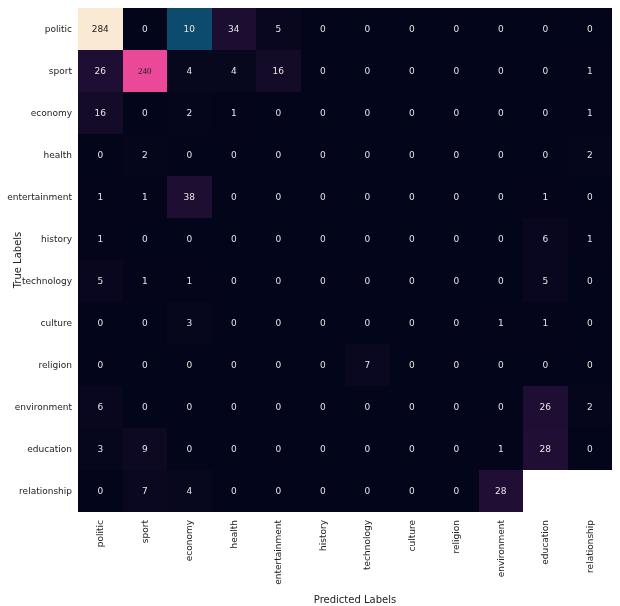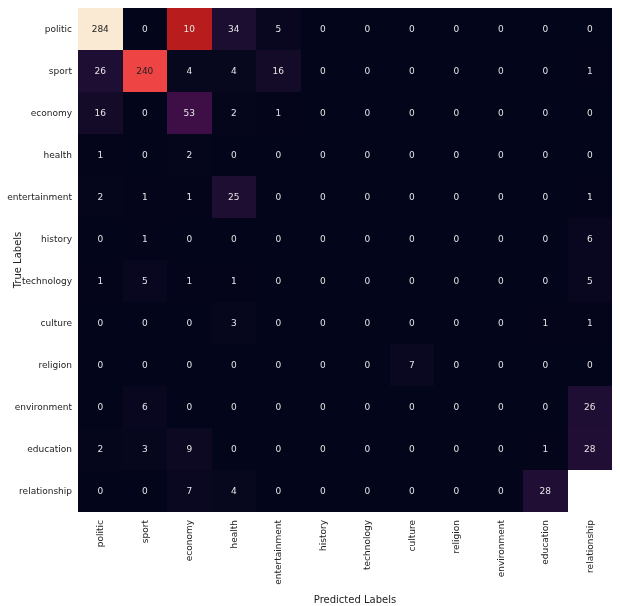--- a/index.html
+++ b/index.html
@@ -66,70 +66,69 @@
   }
 </style>
 </head>
 <body>
 <div class="frame">
 
   <div class="plot-area">
     <div class="grid" id="grid">
         <div class="cell dark-text" style="background: rgb(250, 234, 212);">284</div>
         <div class="cell" style="background: rgb(3, 5, 26);">0</div>
-        <div class="cell" style="background: #b91c1c;">10</div>
+        <div class="cell" style="background: #0c4a6e;">10</div>
         <div class="cell" style="background: rgb(27, 14, 48);">34</div>
         <div class="cell" style="background: rgb(8, 7, 31);">5</div>
         <div class="cell" style="background: rgb(3, 5, 26);">0</div>
         <div class="cell" style="background: rgb(3, 5, 26);">0</div>
         <div class="cell" style="background: rgb(3, 5, 26);">0</div>
         <div class="cell" style="background: rgb(3, 5, 26);">0</div>
         <div class="cell" style="background: rgb(3, 5, 26);">0</div>
         <div class="cell" style="background: rgb(3, 5, 26);">0</div>
         <div class="cell" style="background: rgb(3, 5, 26);">0</div>
         <div class="cell" style="background: rgb(31, 14, 51);">26</div>
-        <div class="cell dark-text" style="background: #ef4444;">240</div>
+        <div class="cell dark-text" style="background: #ec4899; font-family: Liberation Serif, serif;">240</div>
         <div class="cell" style="background: rgb(7, 7, 30);">4</div>
         <div class="cell" style="background: rgb(7, 7, 30);">4</div>
         <div class="cell" style="background: rgb(20, 11, 41);">16</div>
         <div class="cell" style="background: rgb(3, 5, 26);">0</div>
         <div class="cell" style="background: rgb(3, 5, 26);">0</div>
         <div class="cell" style="background: rgb(3, 5, 26);">0</div>
         <div class="cell" style="background: rgb(3, 5, 26);">0</div>
         <div class="cell" style="background: rgb(3, 5, 26);">0</div>
         <div class="cell" style="background: rgb(3, 5, 26);">0</div>
         <div class="cell" style="background: rgb(4, 5, 27);">1</div>
         <div class="cell" style="background: rgb(20, 11, 41);">16</div>
         <div class="cell" style="background: rgb(3, 5, 26);">0</div>
-        <div class="cell" style="background: rgb(62, 15, 71);">53</div>
-        <div class="cell" style="background: rgb(5, 6, 28);">2</div>
-        <div class="cell" style="background: rgb(4, 5, 27);">1</div>
-        <div class="cell" style="background: rgb(3, 5, 26);">0</div>
-        <div class="cell" style="background: rgb(3, 5, 26);">0</div>
-        <div class="cell" style="background: rgb(3, 5, 26);">0</div>
-        <div class="cell" style="background: rgb(3, 5, 26);">0</div>
-        <div class="cell" style="background: rgb(3, 5, 26);">0</div>
-        <div class="cell" style="background: rgb(3, 5, 26);">0</div>
-        <div class="cell" style="background: rgb(3, 5, 26);">0</div>
-        <div class="cell" style="background: rgb(4, 5, 27);">1</div>
-        <div class="cell" style="background: rgb(3, 5, 26);">0</div>
-        <div class="cell" style="background: rgb(5, 6, 28);">2</div>
-        <div class="cell" style="background: rgb(3, 5, 26);">0</div>
-        <div class="cell" style="background: rgb(3, 5, 26);">0</div>
-        <div class="cell" style="background: rgb(3, 5, 26);">0</div>
-        <div class="cell" style="background: rgb(3, 5, 26);">0</div>
-        <div class="cell" style="background: rgb(3, 5, 26);">0</div>
-        <div class="cell" style="background: rgb(3, 5, 26);">0</div>
-        <div class="cell" style="background: rgb(3, 5, 26);">0</div>
-        <div class="cell" style="background: rgb(3, 5, 26);">0</div>
-        <div class="cell" style="background: rgb(3, 5, 26);">0</div>
-        <div class="cell" style="background: rgb(5, 6, 28);">2</div>
-        <div class="cell" style="background: rgb(4, 5, 27);">1</div>
-        <div class="cell" style="background: rgb(4, 5, 27);">1</div>
-        <div class="cell" style="background: rgb(29, 14, 50);">25</div>
+        <div class="cell" style="background: rgb(5, 6, 28);">2</div>
+        <div class="cell" style="background: rgb(4, 5, 27);">1</div>
+        <div class="cell" style="background: rgb(3, 5, 26);">0</div>
+        <div class="cell" style="background: rgb(3, 5, 26);">0</div>
+        <div class="cell" style="background: rgb(3, 5, 26);">0</div>
+        <div class="cell" style="background: rgb(3, 5, 26);">0</div>
+        <div class="cell" style="background: rgb(3, 5, 26);">0</div>
+        <div class="cell" style="background: rgb(3, 5, 26);">0</div>
+        <div class="cell" style="background: rgb(3, 5, 26);">0</div>
+        <div class="cell" style="background: rgb(4, 5, 27);">1</div>
+        <div class="cell" style="background: rgb(3, 5, 26);">0</div>
+        <div class="cell" style="background: rgb(5, 6, 28);">2</div>
+        <div class="cell" style="background: rgb(3, 5, 26);">0</div>
+        <div class="cell" style="background: rgb(3, 5, 26);">0</div>
+        <div class="cell" style="background: rgb(3, 5, 26);">0</div>
+        <div class="cell" style="background: rgb(3, 5, 26);">0</div>
+        <div class="cell" style="background: rgb(3, 5, 26);">0</div>
+        <div class="cell" style="background: rgb(3, 5, 26);">0</div>
+        <div class="cell" style="background: rgb(3, 5, 26);">0</div>
+        <div class="cell" style="background: rgb(3, 5, 26);">0</div>
+        <div class="cell" style="background: rgb(3, 5, 26);">0</div>
+        <div class="cell" style="background: rgb(5, 6, 28);">2</div>
+        <div class="cell" style="background: rgb(4, 5, 27);">1</div>
+        <div class="cell" style="background: rgb(4, 5, 27);">1</div>
+        <div class="cell" style="background: rgb(29, 14, 50);">38</div>
         <div class="cell" style="background: rgb(3, 5, 26);">0</div>
         <div class="cell" style="background: rgb(3, 5, 26);">0</div>
         <div class="cell" style="background: rgb(3, 5, 26);">0</div>
         <div class="cell" style="background: rgb(3, 5, 26);">0</div>
         <div class="cell" style="background: rgb(3, 5, 26);">0</div>
         <div class="cell" style="background: rgb(3, 5, 26);">0</div>
         <div class="cell" style="background: rgb(3, 5, 26);">0</div>
         <div class="cell" style="background: rgb(4, 5, 27);">1</div>
         <div class="cell" style="background: rgb(3, 5, 26);">0</div>
         <div class="cell" style="background: rgb(4, 5, 27);">1</div>

